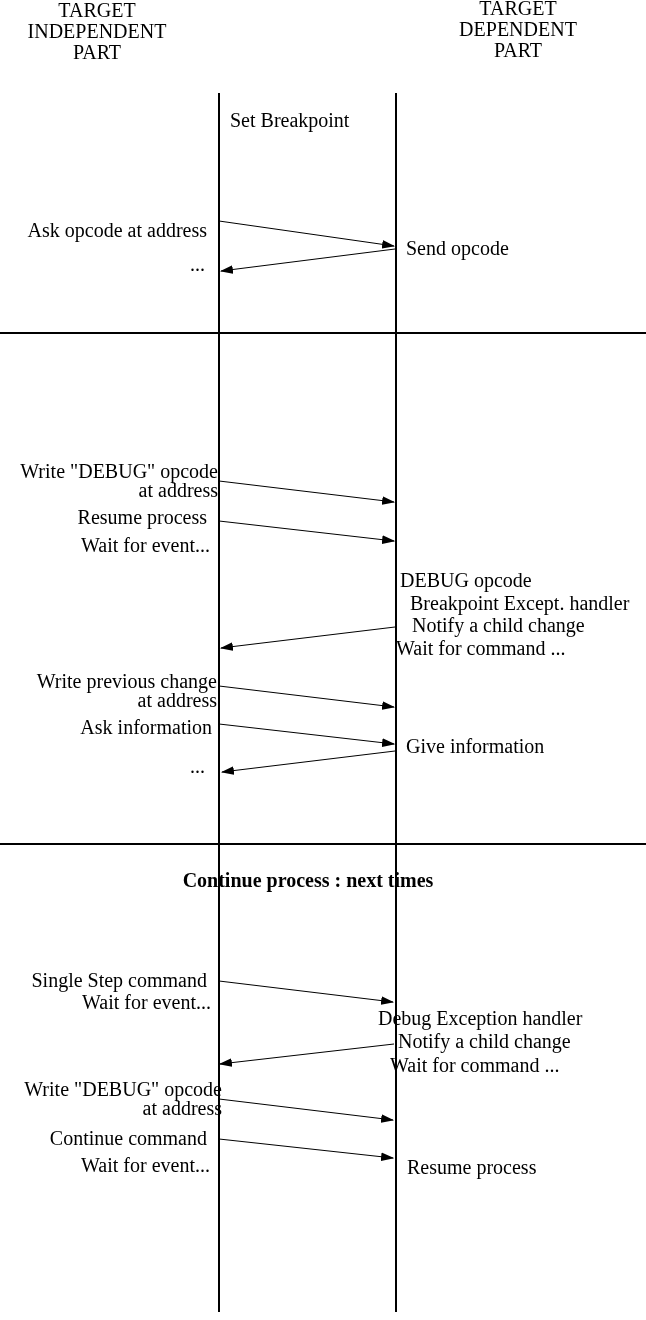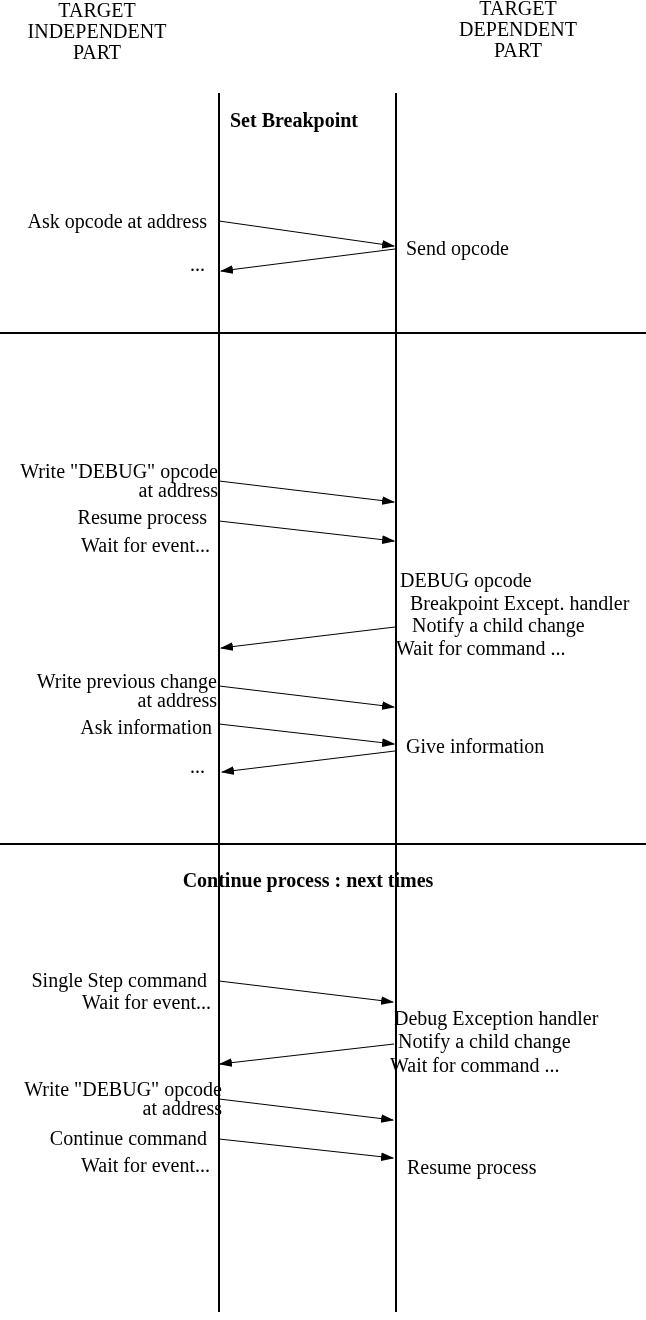--- a/index.html
+++ b/index.html
@@ -22,21 +22,21 @@
   .r { text-align: right; }
   .hdr {
     position: absolute;
     width: 182px;
     text-align: center;
     line-height: 21px;
     white-space: pre-line;
   }
   .title {
     position: absolute;
-    font-weight: bold;
+    font-weight: normal;
     line-height: 20px;
   }
   .title-c {
     position: absolute;
     left: 103px;
     width: 410px;
     text-align: center;
     font-weight: bold;
     line-height: 20px;
   }
@@ -79,21 +79,21 @@
 
   <div class="hdr" style="left:6px; top:0px;">TARGET
 INDEPENDENT
 PART</div>
   <div class="hdr" style="left:427px; top:-2px;">TARGET
 DEPENDENT
 PART</div>
 
   <div class="title" style="left:230px; top:110px;">Set Breakpoint</div>
 
-  <div class="lbl r" style="right:439px; top:211px;">Ask opcode at address</div>
+  <div class="lbl r" style="right:439px; top:220px;">Ask opcode at address</div>
   <div class="lbl" style="left:406px; top:238px;">Send opcode</div>
   <div class="lbl r" style="right:441px; top:254px;">...</div>
 
 
   <div class="lbl r two" style="right:428px; top:462px;">Write "DEBUG" opcode
 at address</div>
   <div class="lbl r" style="right:439px; top:507px;">Resume process</div>
   <div class="lbl r" style="right:436px; top:535px;">Wait for event...</div>
 
   <div class="lbl" style="left:400px; top:570px;">DEBUG opcode</div>
@@ -105,21 +105,21 @@
 at address</div>
   <div class="lbl r" style="right:434px; top:717px;">Ask information</div>
   <div class="lbl" style="left:406px; top:736px;">Give information</div>
   <div class="lbl r" style="right:441px; top:756px;">...</div>
 
   <div class="title-c" style="top:870px;">Continue process : next times</div>
 
   <div class="lbl r" style="right:439px; top:970px;">Single Step command</div>
   <div class="lbl r" style="right:435px; top:992px;">Wait for event...</div>
 
-  <div class="lbl" style="left:394px; top:1008px;">Debug Exception handler</div>
+  <div class="lbl" style="left:378px; top:1008px;">Debug Exception handler</div>
   <div class="lbl" style="left:398px; top:1031px;">Notify a child change</div>
   <div class="lbl" style="left:390px; top:1055px;">Wait for command ...</div>
 
   <div class="lbl r two" style="right:424px; top:1080px;">Write "DEBUG" opcode
 at address</div>
   <div class="lbl r" style="right:439px; top:1128px;">Continue command</div>
   <div class="lbl r" style="right:436px; top:1155px;">Wait for event...</div>
   <div class="lbl" style="left:407px; top:1157px;">Resume process</div>
 
 </div>

